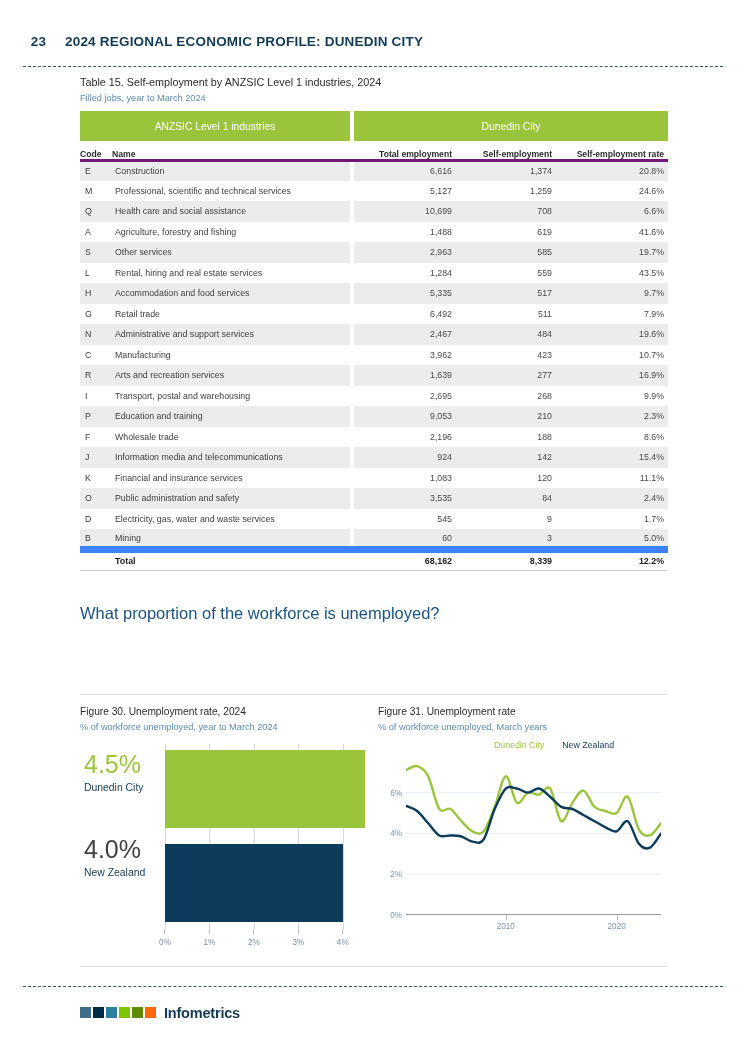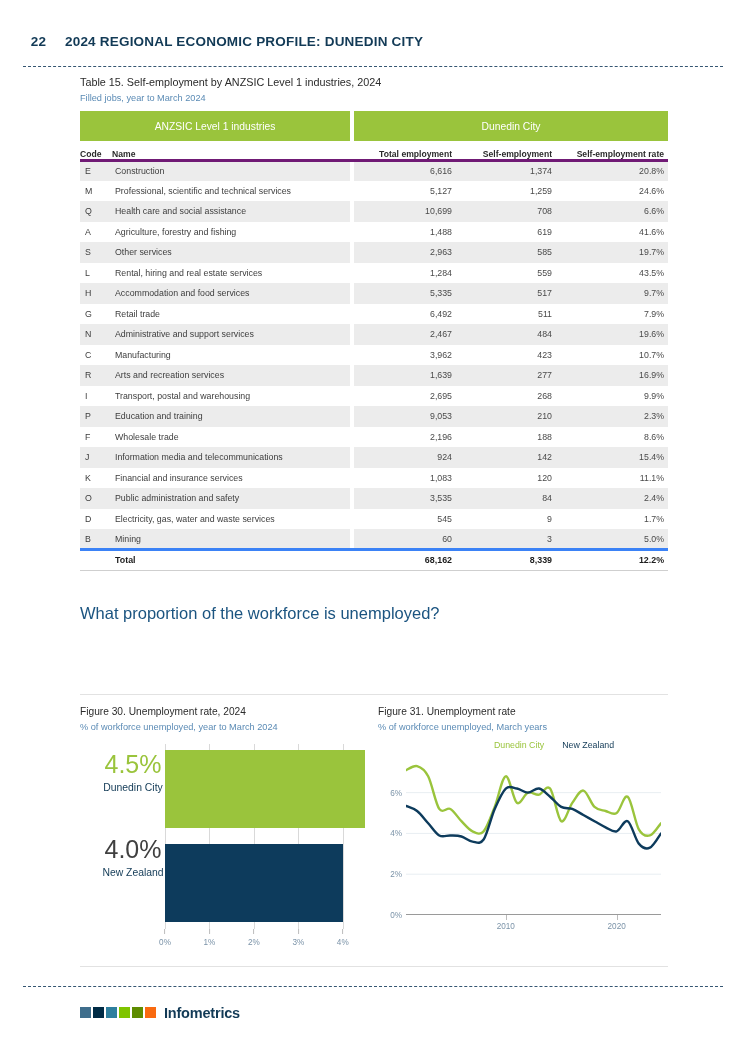--- a/index.html
+++ b/index.html
@@ -59,21 +59,21 @@
   tbody td {
     font-size: 8.8px; color: #4a4a4a; vertical-align: middle;
   }
   tbody td.code { padding-left: 5px; color: #3d3d3d; }
   tbody td.name { padding-left: 3px; color: #3d3d3d; }
   tbody td.num  { text-align: right; padding-right: 4px; }
   tbody td.gap  { width: 4px; background: #fff !important; }
 
   tr.total td {
     font-weight: bold; color: #1d1d1d; font-size: 8.9px;
-    border-top: 3px solid #3b82f6; border-bottom: 1px solid #cfcfcf;
+    border-top: 7px solid #3b82f6; border-bottom: 1px solid #cfcfcf;
     background: #ffffff !important;
   }
 
   
   .sec-h2 {
     position: absolute; left: 80px; top: 604px; width: 600px;
     font-size: 16.5px; color: #1b5480; font-weight: normal;
   }
   .sec-p {
     position: absolute; left: 80px; top: 636px; width: 580px;
@@ -97,21 +97,21 @@
   
   .barchart { position: relative; width: 285px; height: 210px; margin-top: 12px; }
   .bc-plot { position: absolute; left: 85px; top: 0; width: 200px; height: 185px; }
   .bc-grid {
     position: absolute; top: 0; bottom: 0; width: 0;
     border-left: 1px solid #d9d9d9;
   }
   .bc-bar { position: absolute; left: 0; }
   .bc-bar.green { background: #9ac43c; }
   .bc-bar.navy  { background: #0d3b5c; }
-  .bc-labels { position: absolute; left: 12px; top: 0; width: 82px; text-align: center; }
+  .bc-labels { position: absolute; left: 4px; top: 0; width: 82px; text-align: left; }
   .bc-val { font-size: 25px; line-height: 1; font-weight: normal; }
   .bc-val.green { color: #9ac43c; }
   .bc-val.navy  { color: #404040; }
   .bc-name { font-size: 10.4px; color: #123a56; margin-top: 5px; }
   .bc-ticks { position: absolute; left: 85px; top: 185px; width: 200px; height: 24px; }
   .bc-tick { position: absolute; top: 0; transform: translateX(-50%); }
   .bc-tick i { display: block; width: 0; height: 5px; border-left: 1px solid #bcbcbc; margin: 0 auto; }
   .bc-tick span { display: block; font-size: 8.2px; color: #7b93a8; margin-top: 4px; }
 
   
@@ -138,21 +138,21 @@
   .footer { position: absolute; left: 80px; top: 1004px; display: flex; align-items: center; }
   .logo-sq { display: inline-block; width: 11px; height: 11px; margin-right: 2px; }
   .logo-word { font-size: 14.5px; font-weight: bold; color: #123a56; margin-left: 6px; letter-spacing: -.2px; }
 </style>
 </head>
 <body>
 
 <div class="page">
 
   <div class="pg-header">
-    <div class="pg-num">22</div>
+    <div class="pg-num">23</div>
     <div class="pg-title">2024 REGIONAL ECONOMIC PROFILE: DUNEDIN CITY</div>
   </div>
   <div class="dashrule top"></div>
 
   <div class="tbl-wrap">
     <div class="tbl-title">Table 15. Self-employment by ANZSIC Level 1 industries, 2024</div>
     <div class="tbl-sub">Filled jobs, year to March 2024</div>
 
     <table class="t15">
       <colgroup>

